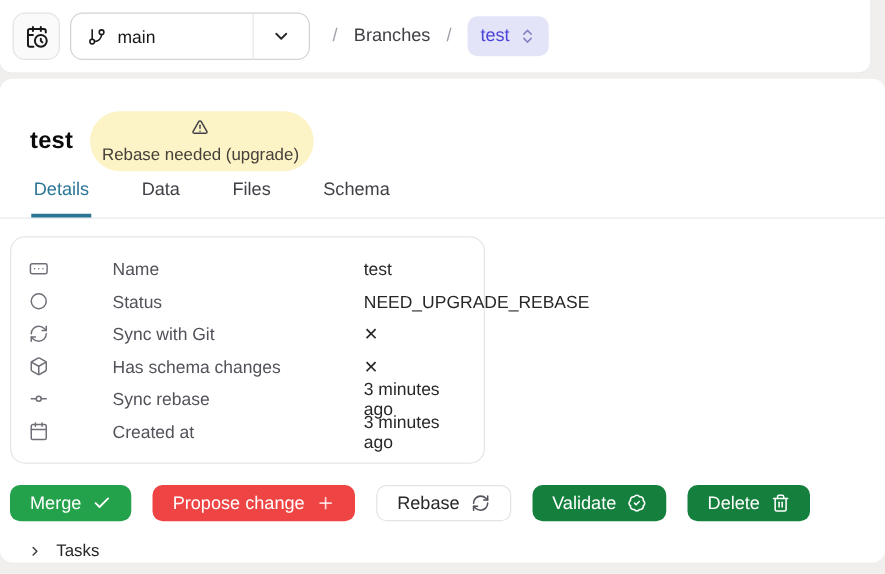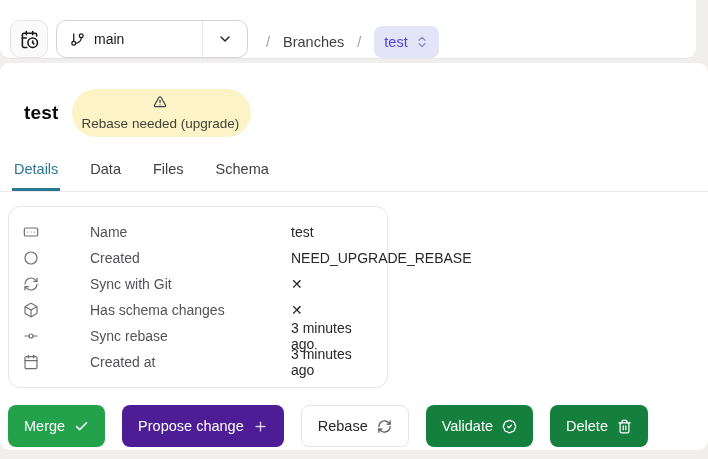--- a/index.html
+++ b/index.html
@@ -6,21 +6,21 @@
   html,body { width:708px; height:459px; }
   body { font-family:"Liberation Sans", sans-serif; background:#f0efee; }
   .screen { position:relative; width:708px; height:459px; overflow:hidden; }
   svg { display:block; }
 
   
   .topbar {
     position:absolute; top:0; left:0; right:12px; height:59px;
     background:#ffffff; border-radius:0 0 10px 10px;
     border-bottom:1px solid #e7e7e9;
-    display:flex; align-items:flex-end; padding:0 10px;
+    display:flex; align-items:center; padding:0 10px;
   }
   .icon-btn {
     width:38px; height:38px; border:1px solid #e4e4e7; background:#fafafa;
     border-radius:10px; display:flex; align-items:center; justify-content:center;
     color:#18181b; cursor:pointer;
   }
   .branch-select {
     margin-left:8px; height:38px; width:192px; background:#fff;
     border:1px solid #d4d4d8; border-radius:10px;
     display:flex; align-items:stretch; overflow:hidden; cursor:pointer;
@@ -51,48 +51,48 @@
   .title-row { display:flex; align-items:center; gap:13px; padding:26px 24px 0; }
   .page-title { font-size:19px; font-weight:700; color:#0a0a0a; letter-spacing:.2px; }
   .warn-badge {
     background:#fcf4c6; color:#454039; border-radius:999px;
     padding:6px 12px 6px 10px; font-size:13.5px;
     display:flex; align-items:center; gap:7px;flex-direction:column;
   }
   .warn-badge .tri { color:#3f3f46; }
 
   .tabs {
-    display:flex; gap:28px; padding:0 12px; margin-top:17px;
+    display:flex; gap:38px; padding:0 25px; 
     border-bottom:1px solid #e9e9eb;
   }
   .tab {
     font-size:14.5px; color:#3f3f46; padding:7px 2px 11px;
     border-bottom:3px solid transparent; cursor:pointer;
   }
   .tab.active { color:#2b7695; border-bottom-color:#2b7695; }
 
   .details-card {
     margin:14px 0 0 8px; width:380px;
     border:1px solid #e6e6e9; border-radius:12px;
     padding:12px 0; background:#fff;
   }
   .detail-row { display:flex; align-items:center; height:26px; padding:0 14px; font-size:14px;gap:41px; }
   .detail-row .ricon { width:16px; height:16px; color:#6f6f78; margin-right:10px; flex:none; }
   .detail-row .rlabel { color:#52525b; width:160px; flex:none; }
   .detail-row .rvalue { color:#27272a; }
 
   .actions { display:flex; gap:17px; margin:17px 0 0 8px; }
   .btn {
-    height:42px; border:none; border-radius:8px; padding:0 16px;
+    height:29px; border:none; border-radius:8px; padding:0 16px;
     display:inline-flex; align-items:center; gap:9px;
     font-size:14.5px; font-family:inherit; color:#fff; cursor:pointer;
   }
   .btn .bicon { width:15px; height:15px; }
   .btn-merge    { background:#23a14b; }
-  .btn-propose  { background:#4c1d95; }
+  .btn-propose  { background:#ef4444; }
   .btn-propose .bicon { color:rgba(255,255,255,.78); }
   .btn-rebase   { background:#ffffff; color:#27272a; border:1px solid #e4e4e7; }
   .btn-rebase .bicon { color:#52525b; }
   .btn-validate { background:#15803d; }
   .btn-delete   { background:#15803d; }
 
   .tasks-row {
     display:flex; align-items:center; gap:11px;
     margin-top:16px; padding-left:22px;
     font-size:13.5px; color:#27272a; cursor:pointer;
@@ -192,21 +192,21 @@
         <span class="rlabel">Name</span>
         <span class="rvalue">test</span>
       </div>
 
       <div class="detail-row">
         <span class="ricon">
           <svg width="16" height="16" viewBox="0 0 24 24" fill="none" stroke="currentColor" stroke-width="1.8">
               <circle cx="12" cy="12" r="9"></circle>
             </svg>
         </span>
-        <span class="rlabel">Created</span>
+        <span class="rlabel">Status</span>
         <span class="rvalue">NEED_UPGRADE_REBASE</span>
       </div>
 
       <div class="detail-row">
         <span class="ricon">
           <svg width="16" height="16" viewBox="0 0 24 24" fill="none" stroke="currentColor" stroke-width="1.8" stroke-linecap="round" stroke-linejoin="round">
               <path d="M3 12a9 9 0 0 1 9-9 9.75 9.75 0 0 1 6.74 2.74L21 8"></path>
               <path d="M21 3v5h-5"></path>
               <path d="M21 12a9 9 0 0 1-9 9 9.75 9.75 0 0 1-6.74-2.74L3 16"></path>
               <path d="M8 16H3v5"></path>

